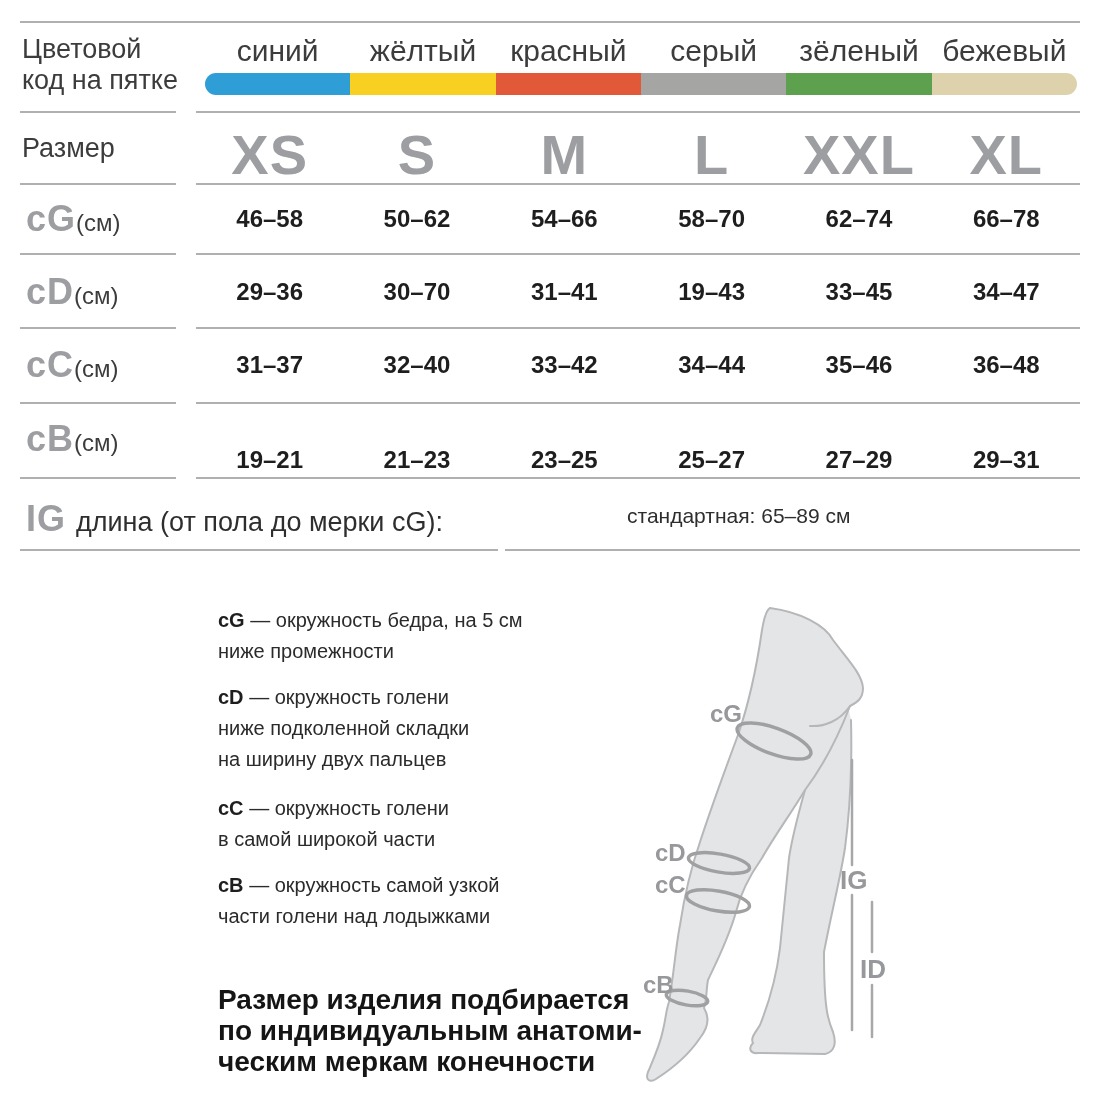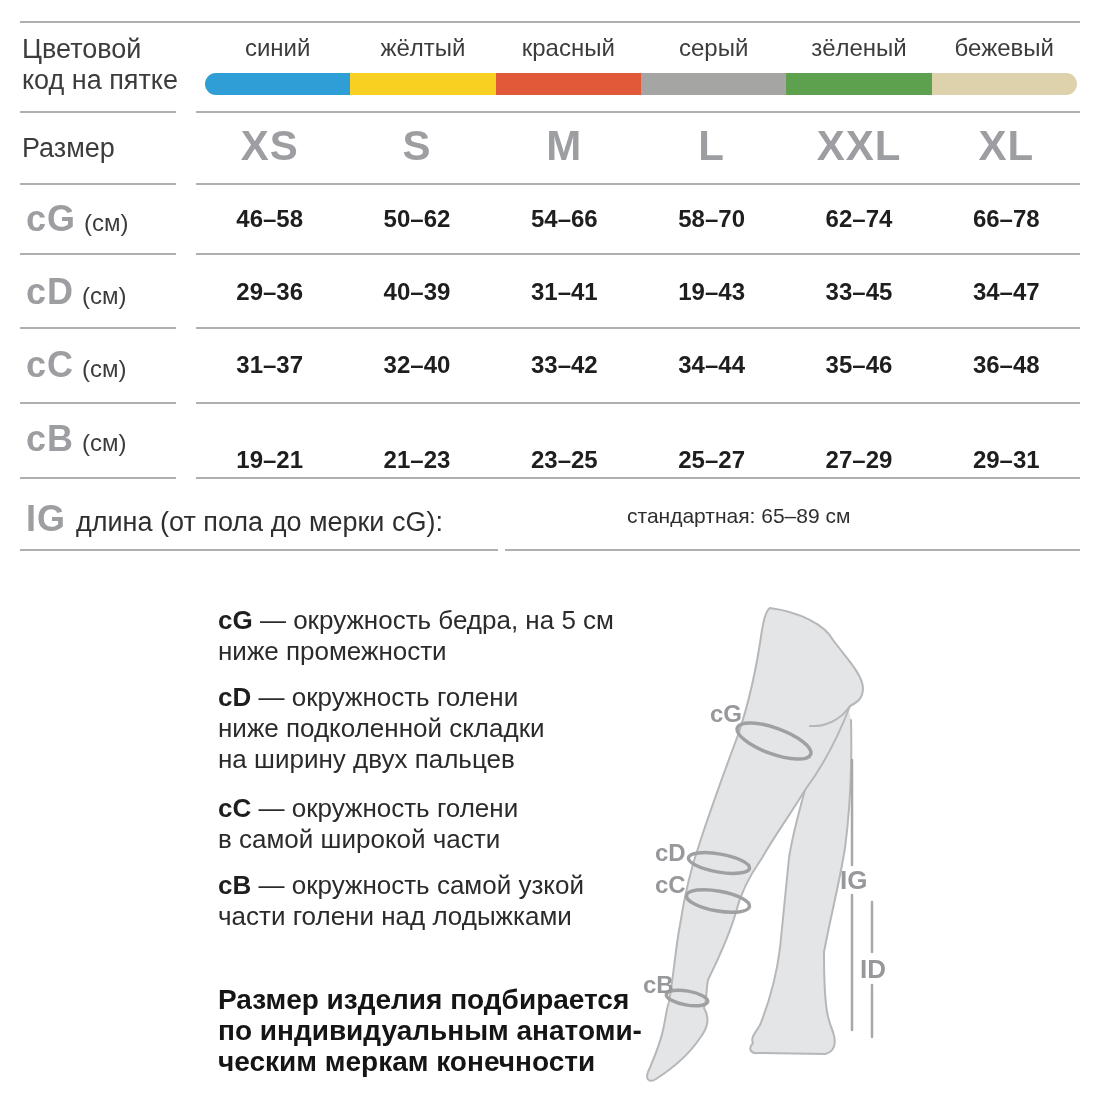--- a/index.html
+++ b/index.html
@@ -5,40 +5,40 @@
   html,body{margin:0;padding:0;}
   body{
     width:1100px;height:1100px;position:relative;background:#ffffff;
     font-family:"Liberation Sans", sans-serif;color:#3a3a3a;overflow:hidden;
   }
   .abs{position:absolute;}
   .hline{position:absolute;height:2px;background:#b0b0b0;}
   
   .hdr-label{left:22px;top:34px;font-size:27px;line-height:31px;color:#3c3c3c;}
   .color-names{left:205px;top:34px;width:872px;display:flex;}
-  .color-names span{flex:1;text-align:center;font-size:24px;color:#3c3c3c;}
+  .color-names span{flex:1;text-align:center;font-size:30px;color:#3c3c3c;}
   .colorbar{left:205px;top:73px;width:872px;height:22px;border-radius:11px;overflow:hidden;display:flex;}
   .colorbar div{flex:1;height:100%;}
   
   .razmer{left:22px;top:133px;font-size:27px;color:#3c3c3c;}
   .sizes-row{left:196px;top:122px;width:884px;display:flex;}
-  .sizes-row span{flex:1;text-align:center;font-size:42px;font-weight:800;color:#9d9ea1;letter-spacing:1px;}
+  .sizes-row span{flex:1;text-align:center;font-size:56px;font-weight:800;color:#9d9ea1;letter-spacing:1px;}
   
   .rowlabel{display:inline-flex;align-items:baseline;left:26px;}
   .rowlabel b{font-size:36px;font-weight:800;color:#9d9ea1;letter-spacing:1px;}
-  .rowlabel span{font-size:24px;color:#3c3c3c;margin-left:8px;}
+  .rowlabel span{font-size:24px;color:#3c3c3c;}
   .vals{left:196px;width:884px;display:flex;}
   .vals span{flex:1;text-align:center;font-size:24px;font-weight:bold;color:#1e1e1e;}
   
   .ig-row{left:26px;top:498px;display:inline-flex;align-items:baseline;}
   .ig-row b{font-size:36px;font-weight:800;color:#9d9ea1;letter-spacing:1px;}
   .ig-row span{font-size:27px;color:#2e2e2e;margin-left:10px;}
   .ig-value{left:627px;top:504px;font-size:21px;color:#2e2e2e;}
   
-  .legend-item{position:absolute;left:218px;margin:0;font-size:26px;line-height:31px;color:#2b2b2b;white-space:pre-line;}
+  .legend-item{position:absolute;left:218px;margin:0;font-size:20px;line-height:31px;color:#2b2b2b;white-space:pre-line;}
   .legend-item b{font-weight:bold;color:#1e1e1e;}
   .legend-note{position:absolute;left:218px;margin:0;font-size:28px;line-height:31px;font-weight:bold;color:#151515;white-space:pre-line;}
   
   .diagram{left:600px;top:580px;width:320px;height:520px;}
   .diagram text{font-family:"Liberation Sans",sans-serif;font-weight:bold;fill:#97989b;}
 </style>
 </head>
 <body>
 
 <div class="hline" style="left:20px;top:21px;width:1060px;"></div>
@@ -98,21 +98,21 @@
   <span>62–74</span>
   <span>66–78</span>
 </div>
 
 <div class="abs rowlabel" style="top:271px;">
   <b>cD</b>
     <span>(см)</span>
 </div>
 <div class="abs vals" style="top:278px;">
   <span>29–36</span>
-  <span>40–39</span>
+  <span>30–70</span>
   <span>31–41</span>
   <span>19–43</span>
   <span>33–45</span>
   <span>34–47</span>
 </div>
 
 <div class="abs rowlabel" style="top:344px;">
   <b>cC</b>
     <span>(см)</span>
 </div>

